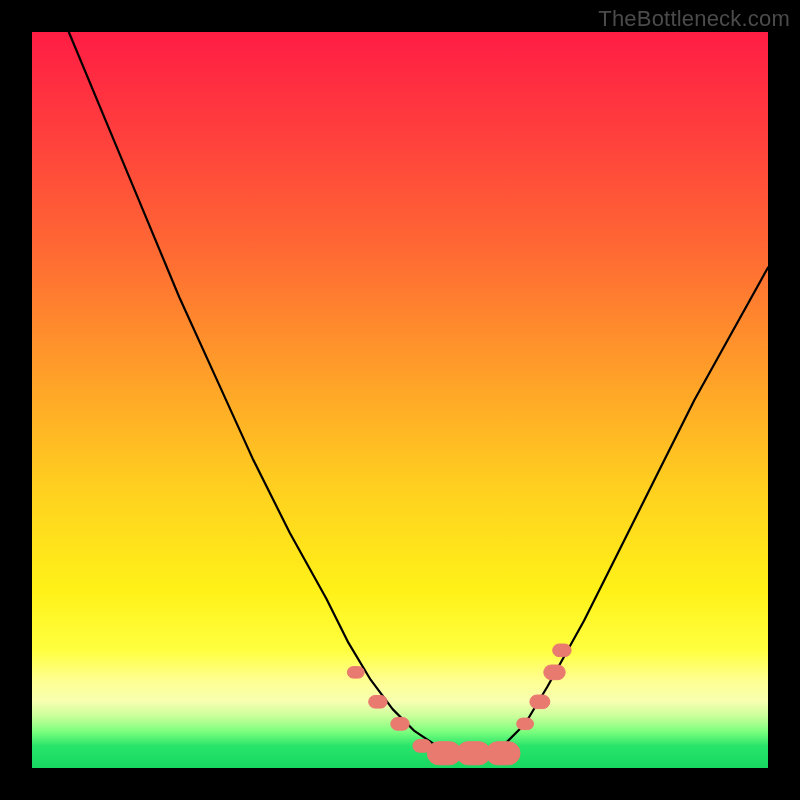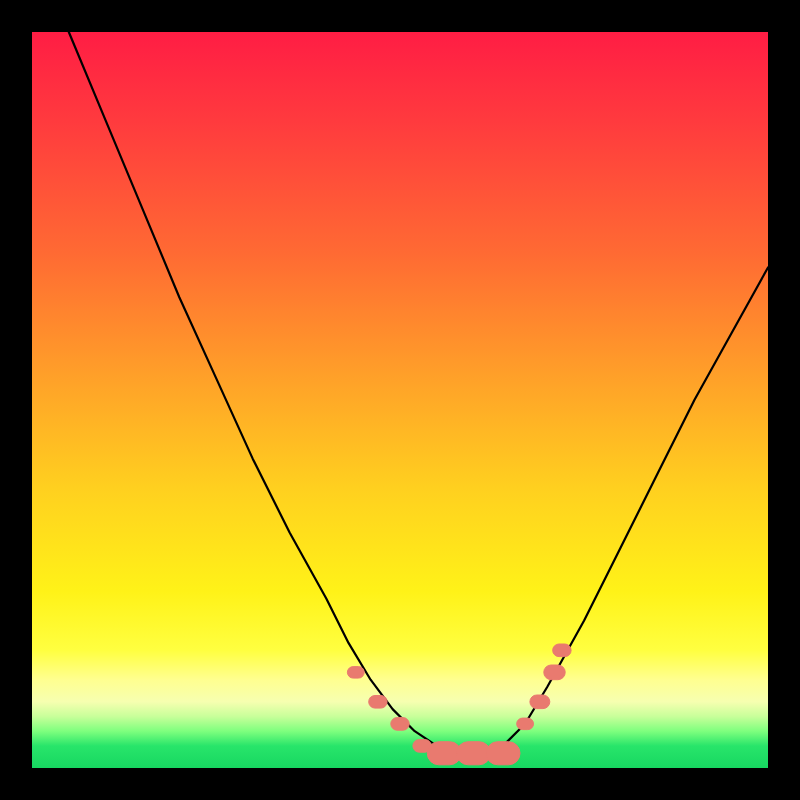--- a/index.html
+++ b/index.html
@@ -86,13 +86,14 @@
           <rect x="395.3" y="709.7" width="33.8" height="23.1" rx="11.5" class="marker"></rect>
           <rect x="424.7" y="709.7" width="33.8" height="23.1" rx="11.5" class="marker"></rect>
           <rect x="454.2" y="709.7" width="33.8" height="23.1" rx="11.5" class="marker"></rect>
           <rect x="484.7" y="686.1" width="16.8" height="11.5" rx="5.8" class="marker"></rect>
           <rect x="497.9" y="663.0" width="19.9" height="13.6" rx="6.8" class="marker"></rect>
           <rect x="511.8" y="633.0" width="21.4" height="14.7" rx="7.3" class="marker"></rect>
           <rect x="520.7" y="612.0" width="18.4" height="12.6" rx="6.3" class="marker"></rect>
         </g>
     </svg>
   </div>
+  <div class="watermark">TheBottleneck.com</div>
 </div>
 
 </body></html>

